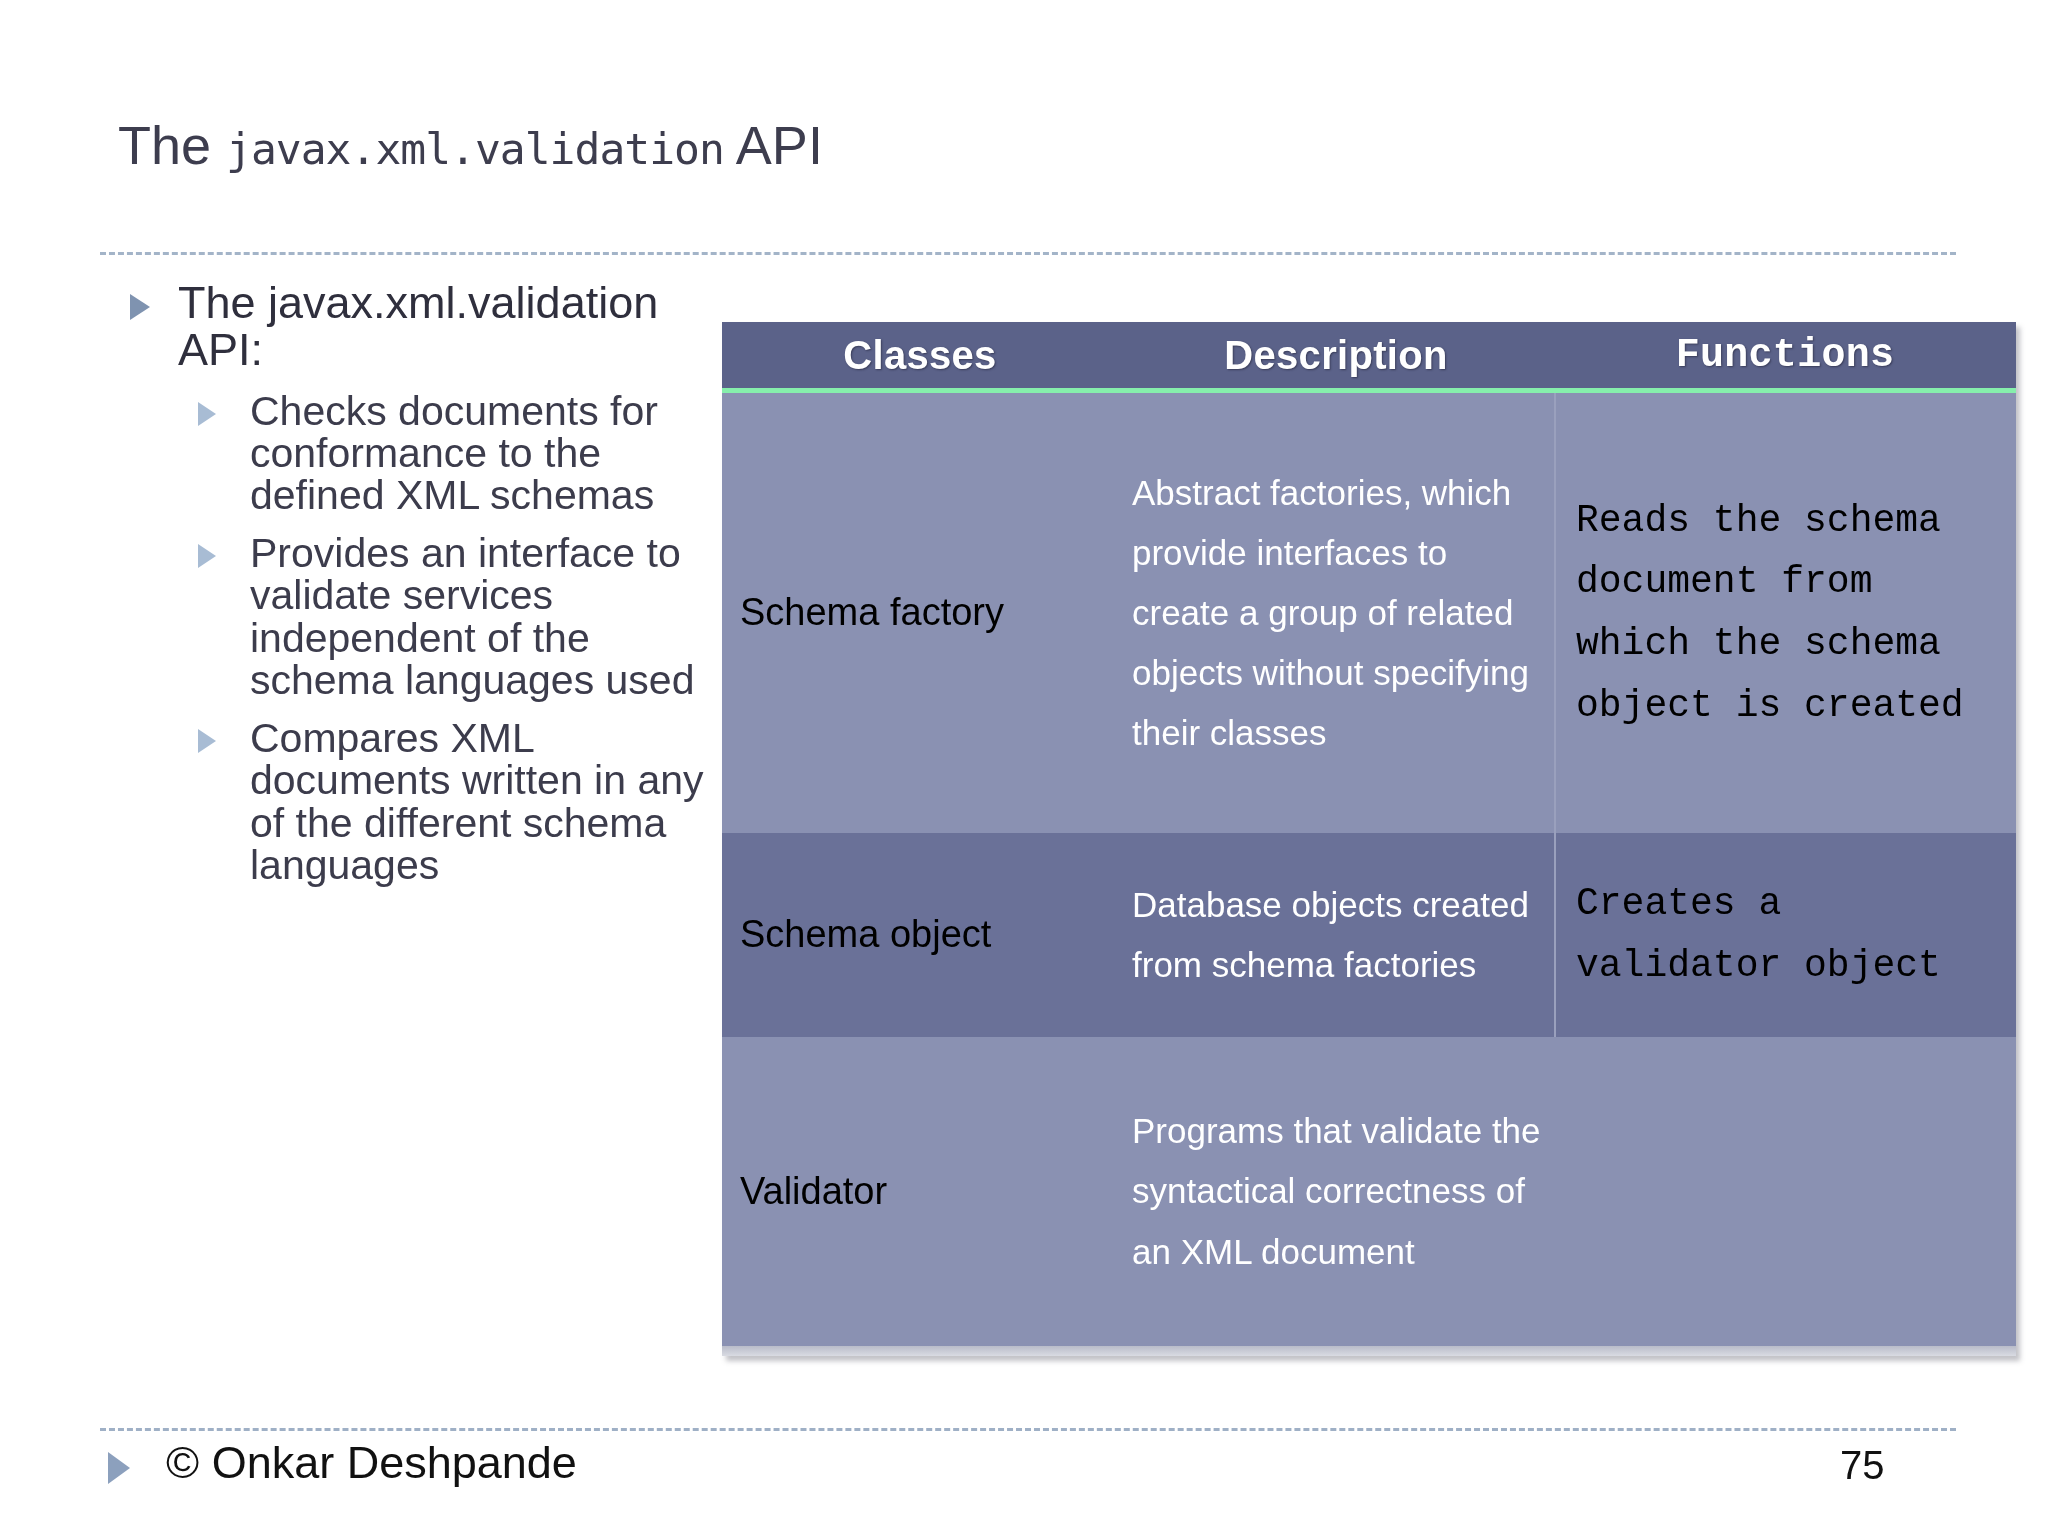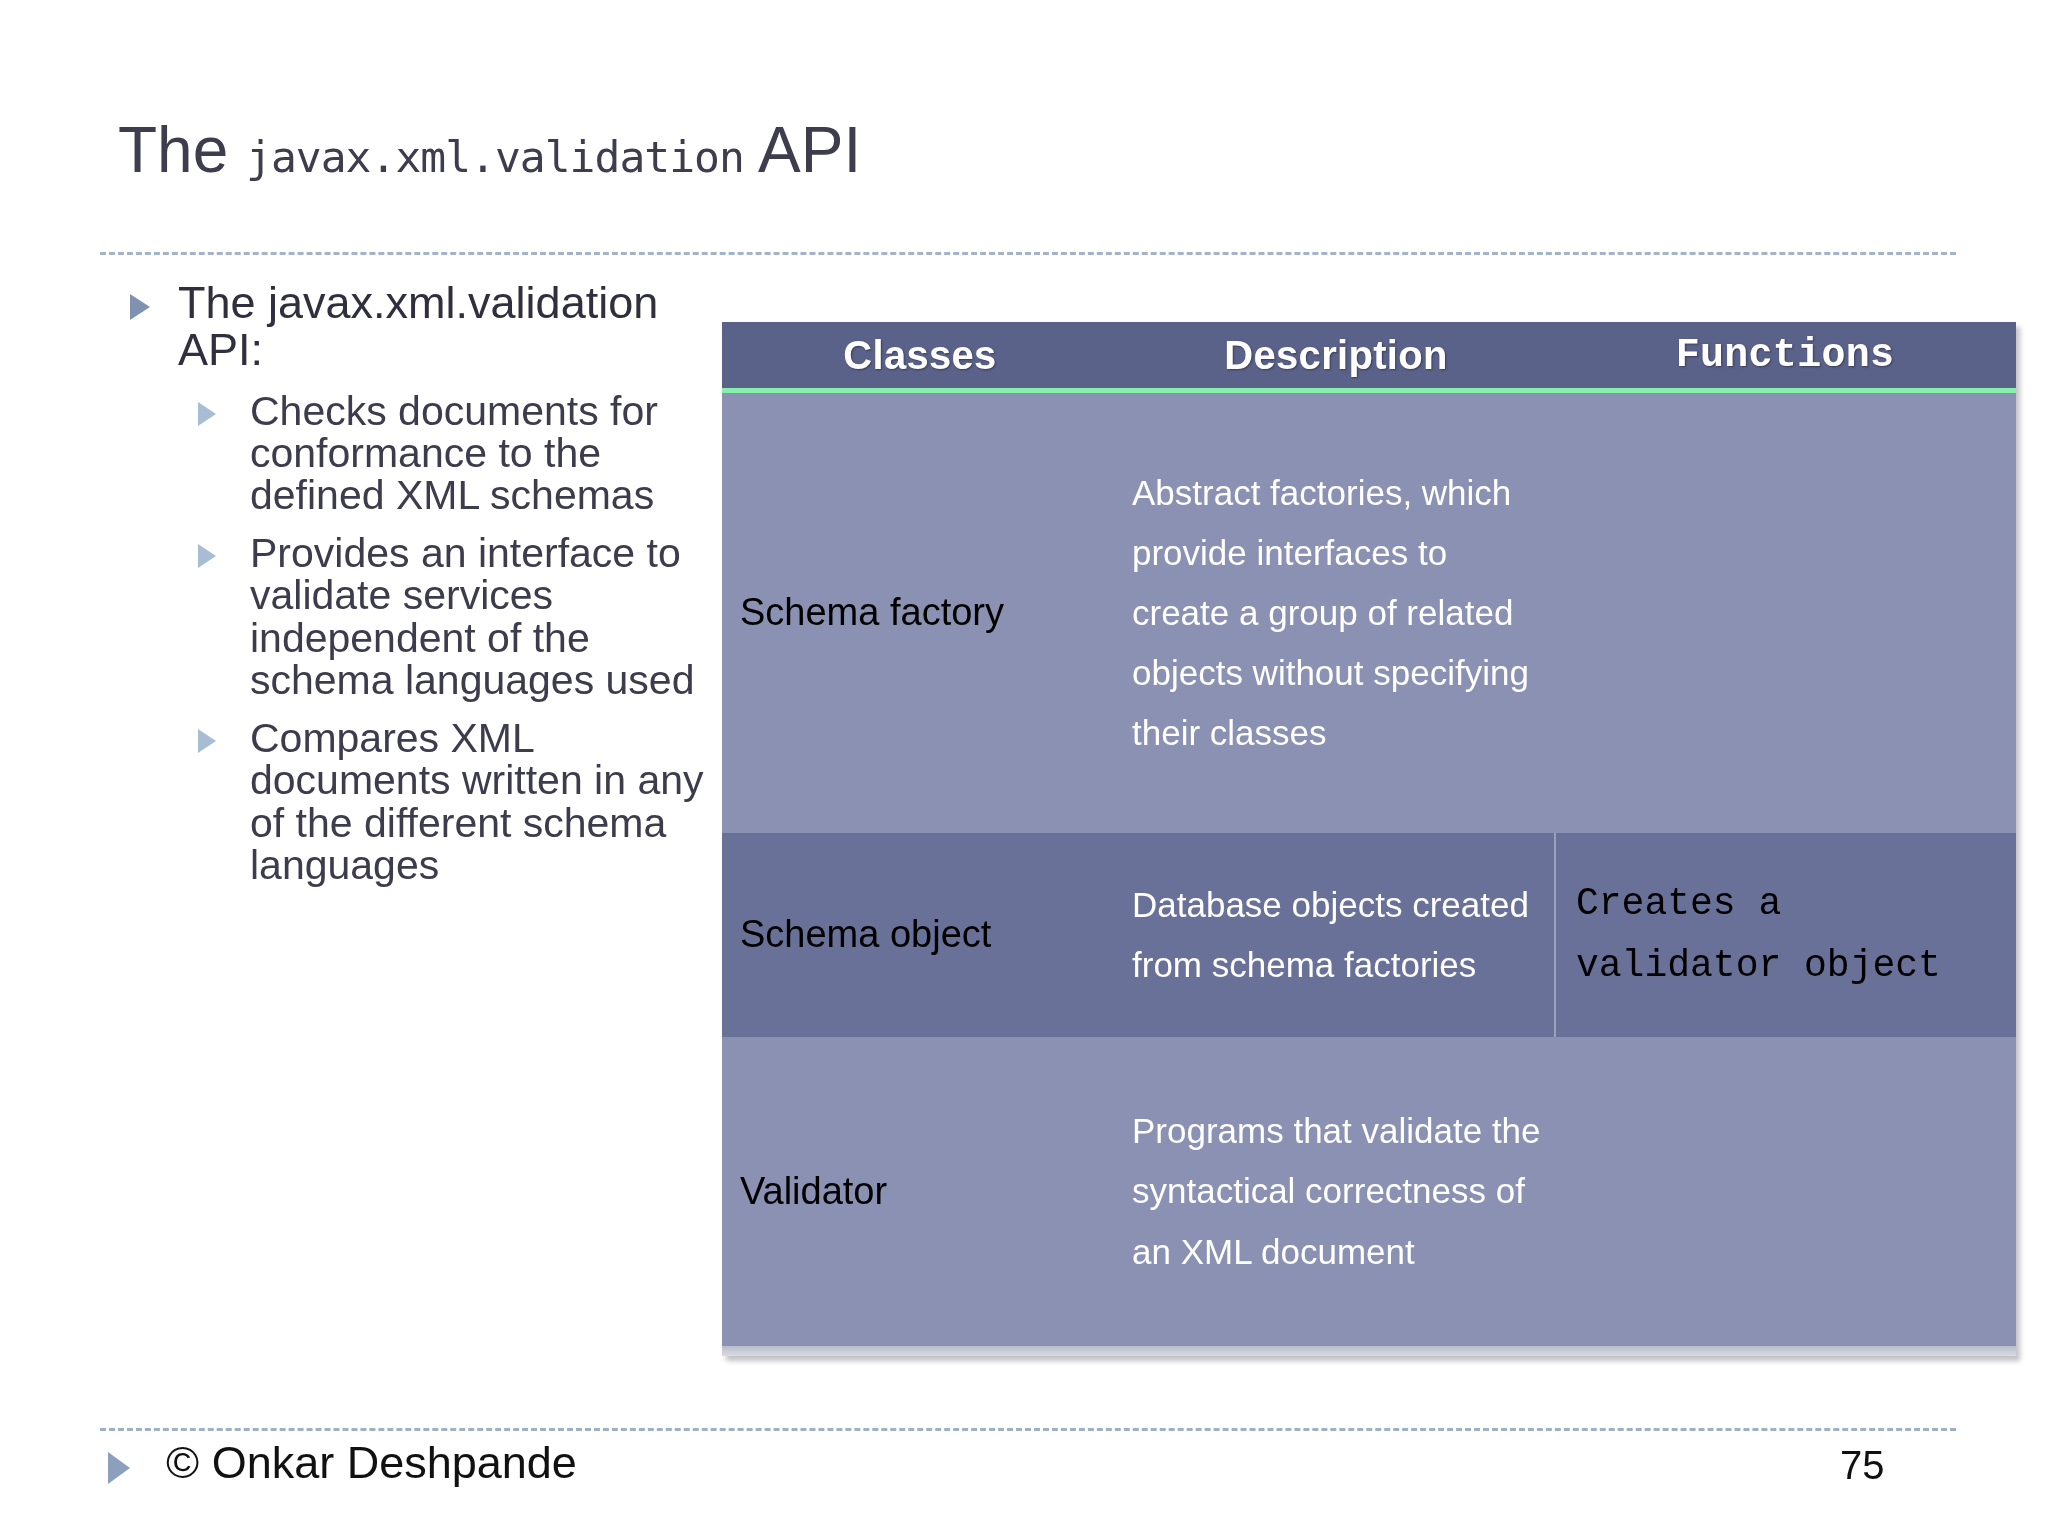--- a/index.html
+++ b/index.html
@@ -21,21 +21,21 @@
     left: 118px;
     top: 118px;
     width: 1830px;
     height: 100px;
     color: #3d3d4e;
     white-space: nowrap;
     line-height: 1;
   }
   .title-word {
     font-family: "Liberation Sans", sans-serif;
-    font-size: 64px;
+    font-size: 54px;
     font-weight: 400;
     letter-spacing: 0px;
   }
   .title-mono {
     font-family: "DejaVu Sans Mono", monospace;
     font-size: 43px;
     font-weight: 400;
     letter-spacing: -1px;
   }
 
@@ -235,20 +235,21 @@
 
   <div id="table-head">
     <div class="th col-a">Classes</div>
     <div class="th col-b">Description</div>
     <div class="th col-c">Functions</div>
   </div>
 
   <div class="trow row-light row-1">
     <div class="td name col-a">Schema factory</div>
     <div class="td desc col-b">Abstract factories, which provide interfaces to create a group of related objects without specifying their classes</div>
+    <div class="td func col-c">Reads the schema document from which the schema object is created</div>
   </div>
 
   <div class="trow row-dark row-2">
     <div class="td name col-a">Schema object</div>
     <div class="td desc col-b">Database objects created from schema factories</div>
     <div class="td func col-c">Creates a validator object</div>
   </div>
 
   <div class="trow row-light row-3">
     <div class="td name col-a">Validator</div>

